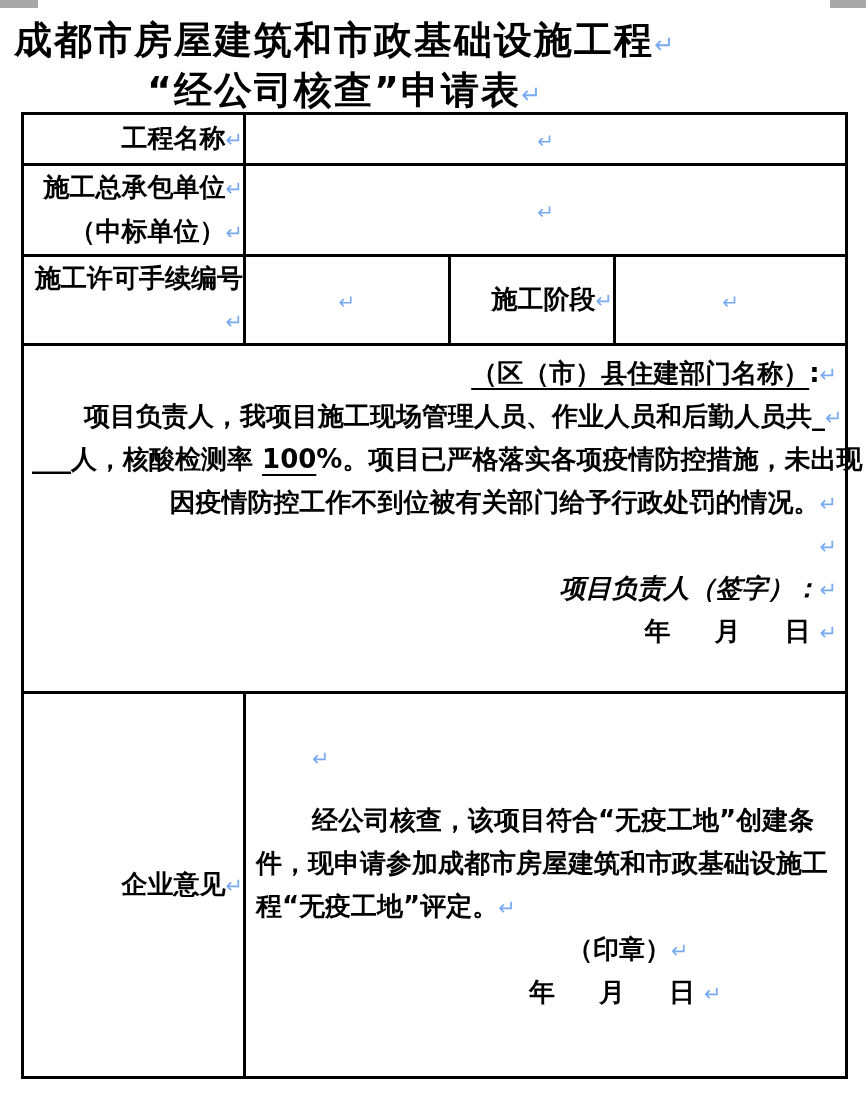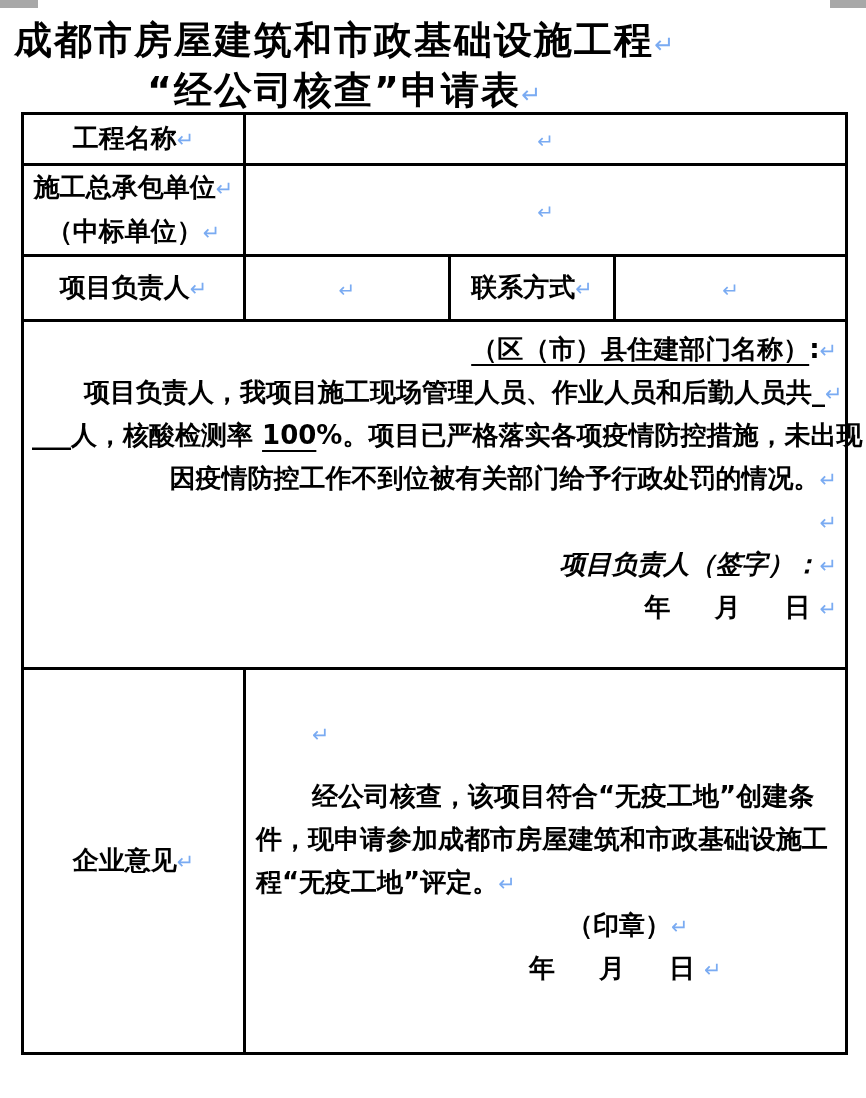--- a/index.html
+++ b/index.html
@@ -34,21 +34,21 @@
   table.form-table{
     position:absolute;left:21px;top:112px;width:824px;
     border-collapse:collapse;table-layout:fixed;
   }
   .form-table td{
     border:3px solid var(--border);
     padding:0;
     font-size:26px;font-weight:bold;
     vertical-align:middle;
   }
-  .label-cell{text-align:center;line-height:42px;}
+  .label-cell{text-align:right;line-height:42px;}
   .value-cell{text-align:center;}
   .value-cell .pilcrow{font-size:20px;}
 
   tr.r1 td{height:48px;}
   tr.r2 td{height:88px;}
   tr.r3 td{height:67px;}
   tr.r4 td{height:62px;}
   tr.r5 td{height:339px;}
   tr.r6 td{height:340px;}
 
@@ -94,27 +94,27 @@
     </tr>
 
     <tr class="r2">
       <td class="label-cell">
         <div><span>施工总承包单位</span><span class="pilcrow">↵</span></div>
         <div><span>（中标单位）</span><span class="pilcrow">↵</span></div>
       </td>
       <td class="value-cell" colspan="3"><span class="pilcrow">↵</span></td>
     </tr>
 
-
-    <tr class="r4">
-      <td class="label-cell"><span>项目负责人</span><span class="pilcrow">↵</span></td>
+    <tr class="r3">
+      <td class="label-cell"><span>施工许可手续编号</span><span class="pilcrow">↵</span></td>
       <td class="value-cell"><span class="pilcrow">↵</span></td>
-      <td class="label-cell"><span>联系方式</span><span class="pilcrow">↵</span></td>
+      <td class="label-cell"><span>施工阶段</span><span class="pilcrow">↵</span></td>
       <td class="value-cell"><span class="pilcrow">↵</span></td>
     </tr>
+
 
     <tr class="r5">
       <td class="statement-cell" colspan="4">
         <div class="line"><span class="underlined">（区（市）县住建部门名称）</span><span>:</span><span class="pilcrow">↵</span></div>
         <div class="line ind-body"><span>项目负责人，我项目施工现场管理人员、作业人员和后勤人员共</span><span>_</span><span class="pilcrow">↵</span></div>
         <div class="line"><span>___</span><span>人，核酸检测率 </span><span class="underlined">100</span><span>%。项目已严格落实各项疫情防控措施，未出现</span></div>
         <div class="line"><span>因疫情防控工作不到位被有关部门给予行政处罚的情况。</span><span class="pilcrow">↵</span></div>
         <div class="line ind-mark"><span class="pilcrow">↵</span></div>
         <div class="line ind-sign"><span>项目负责人（签字）：</span><span class="pilcrow">↵</span></div>
         <div class="line ind-date-1"><span class="date-spread">年　月　日</span><span class="pilcrow">↵</span></div>

